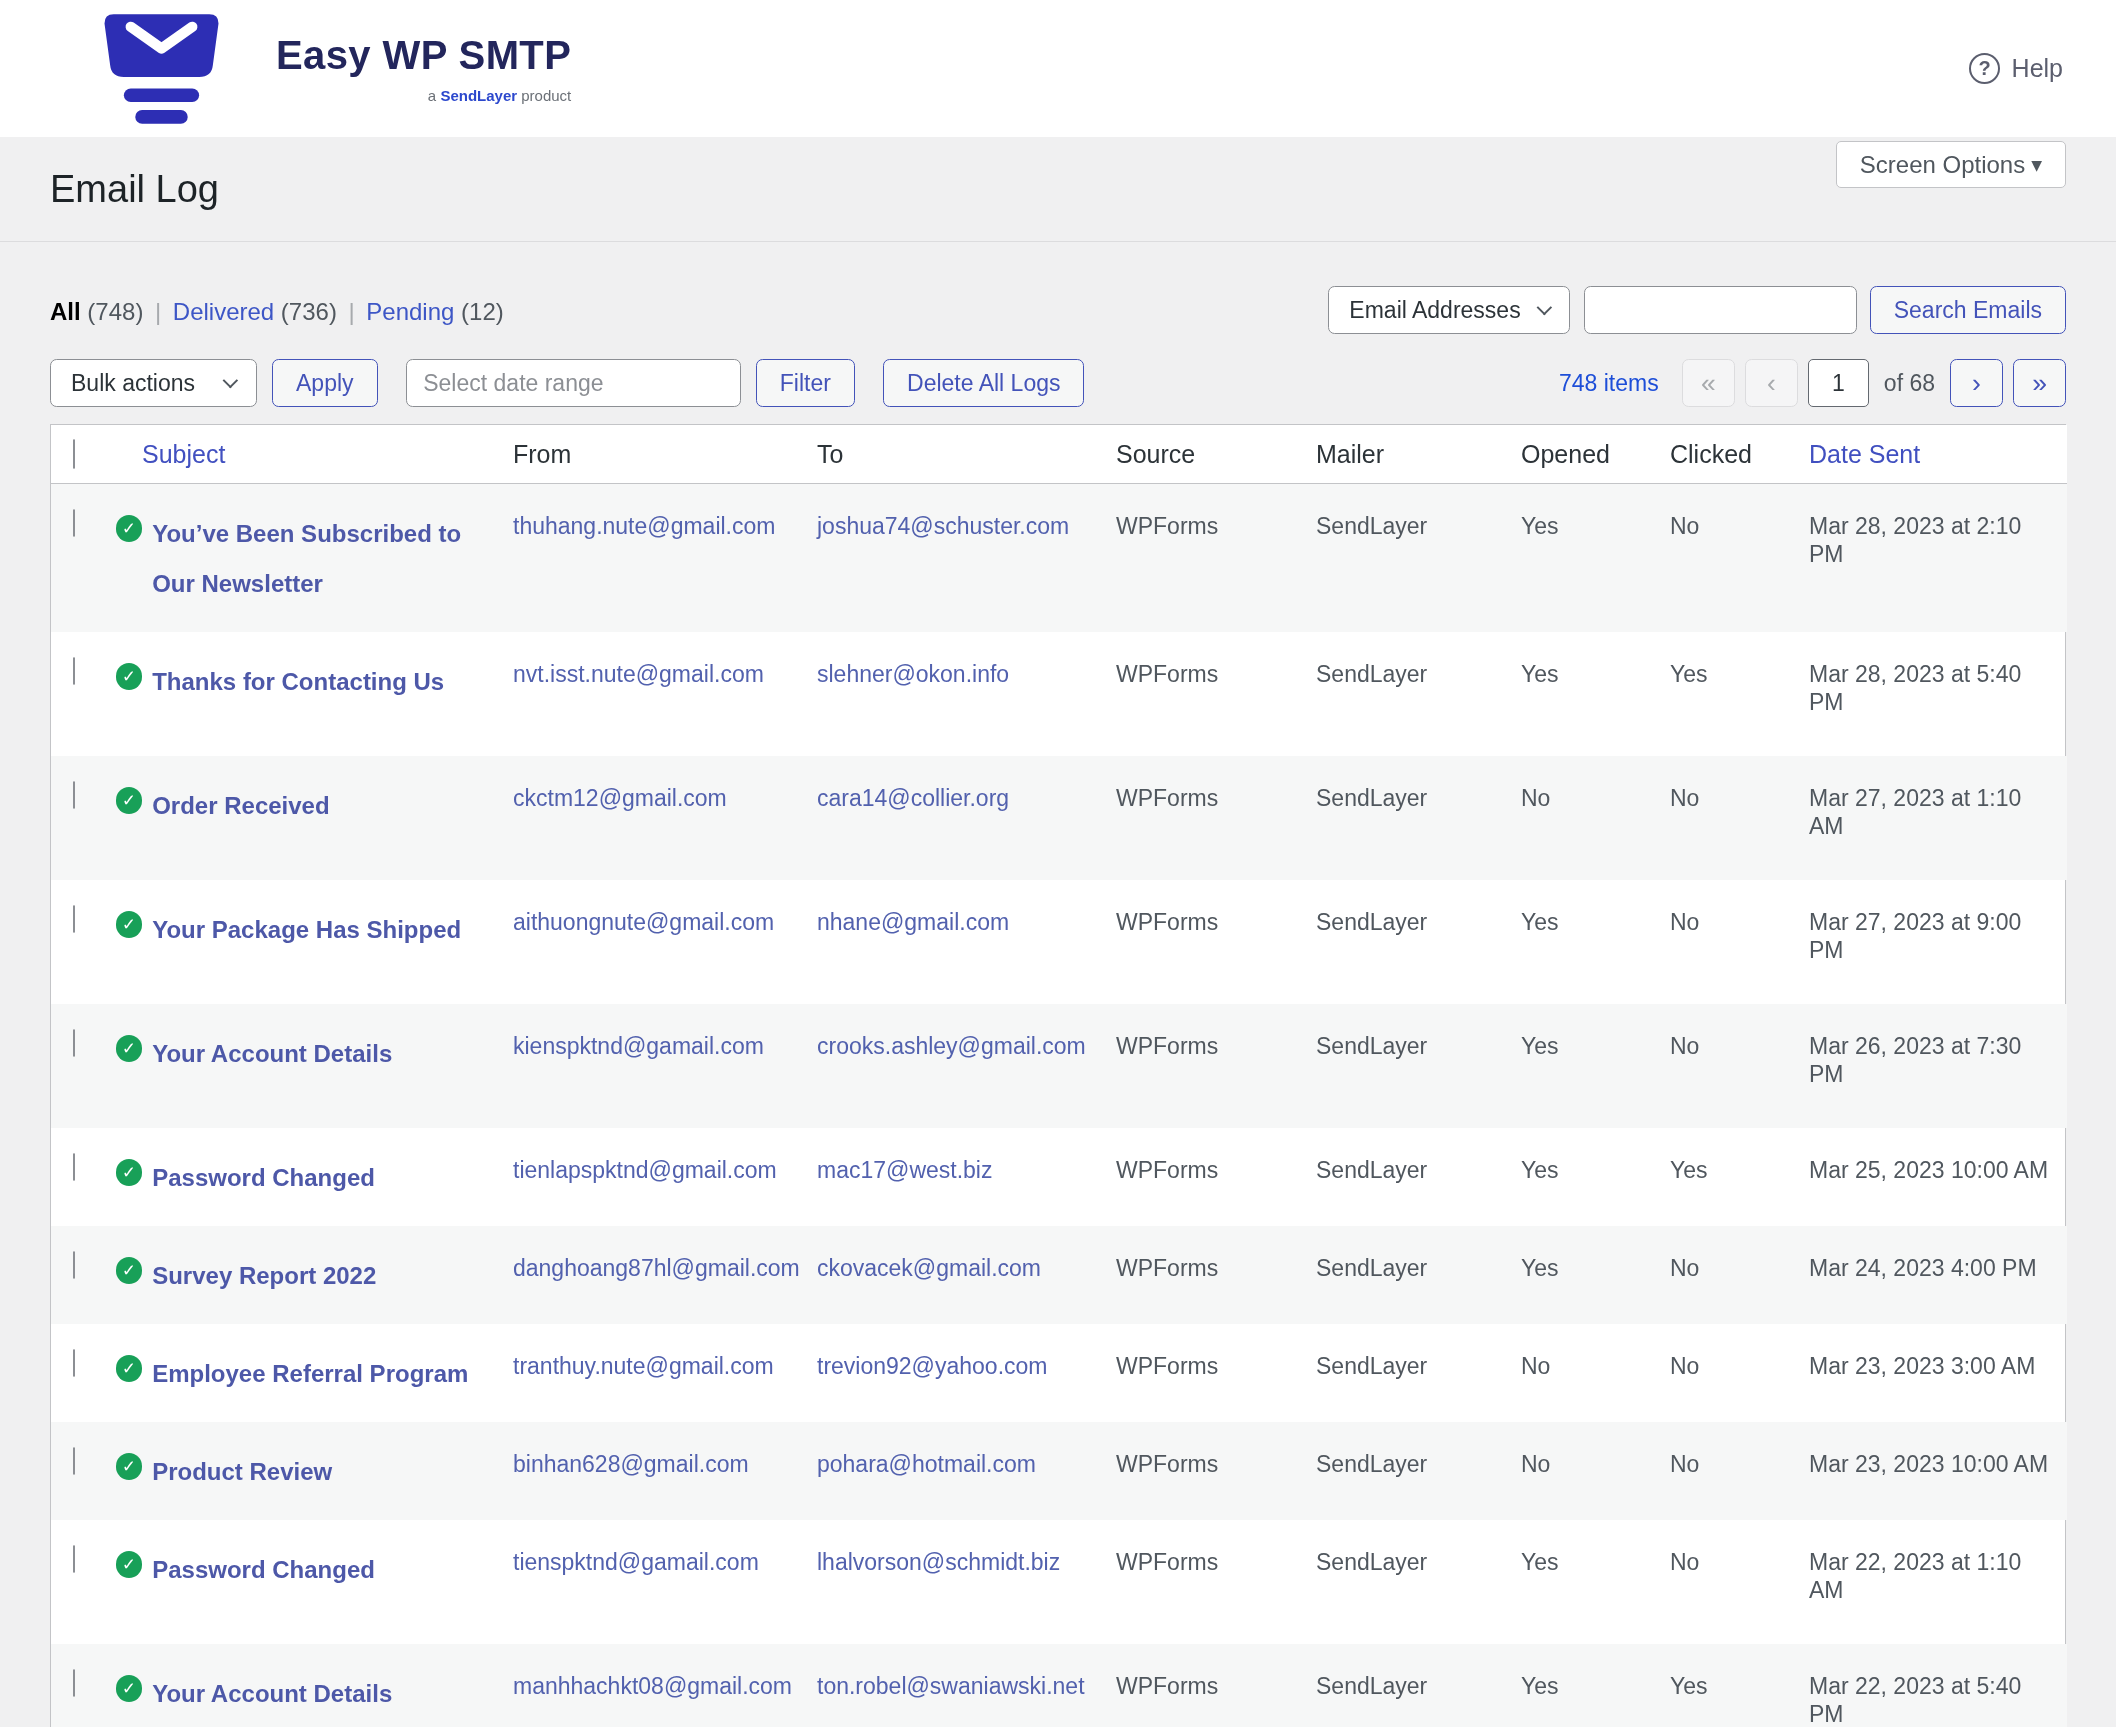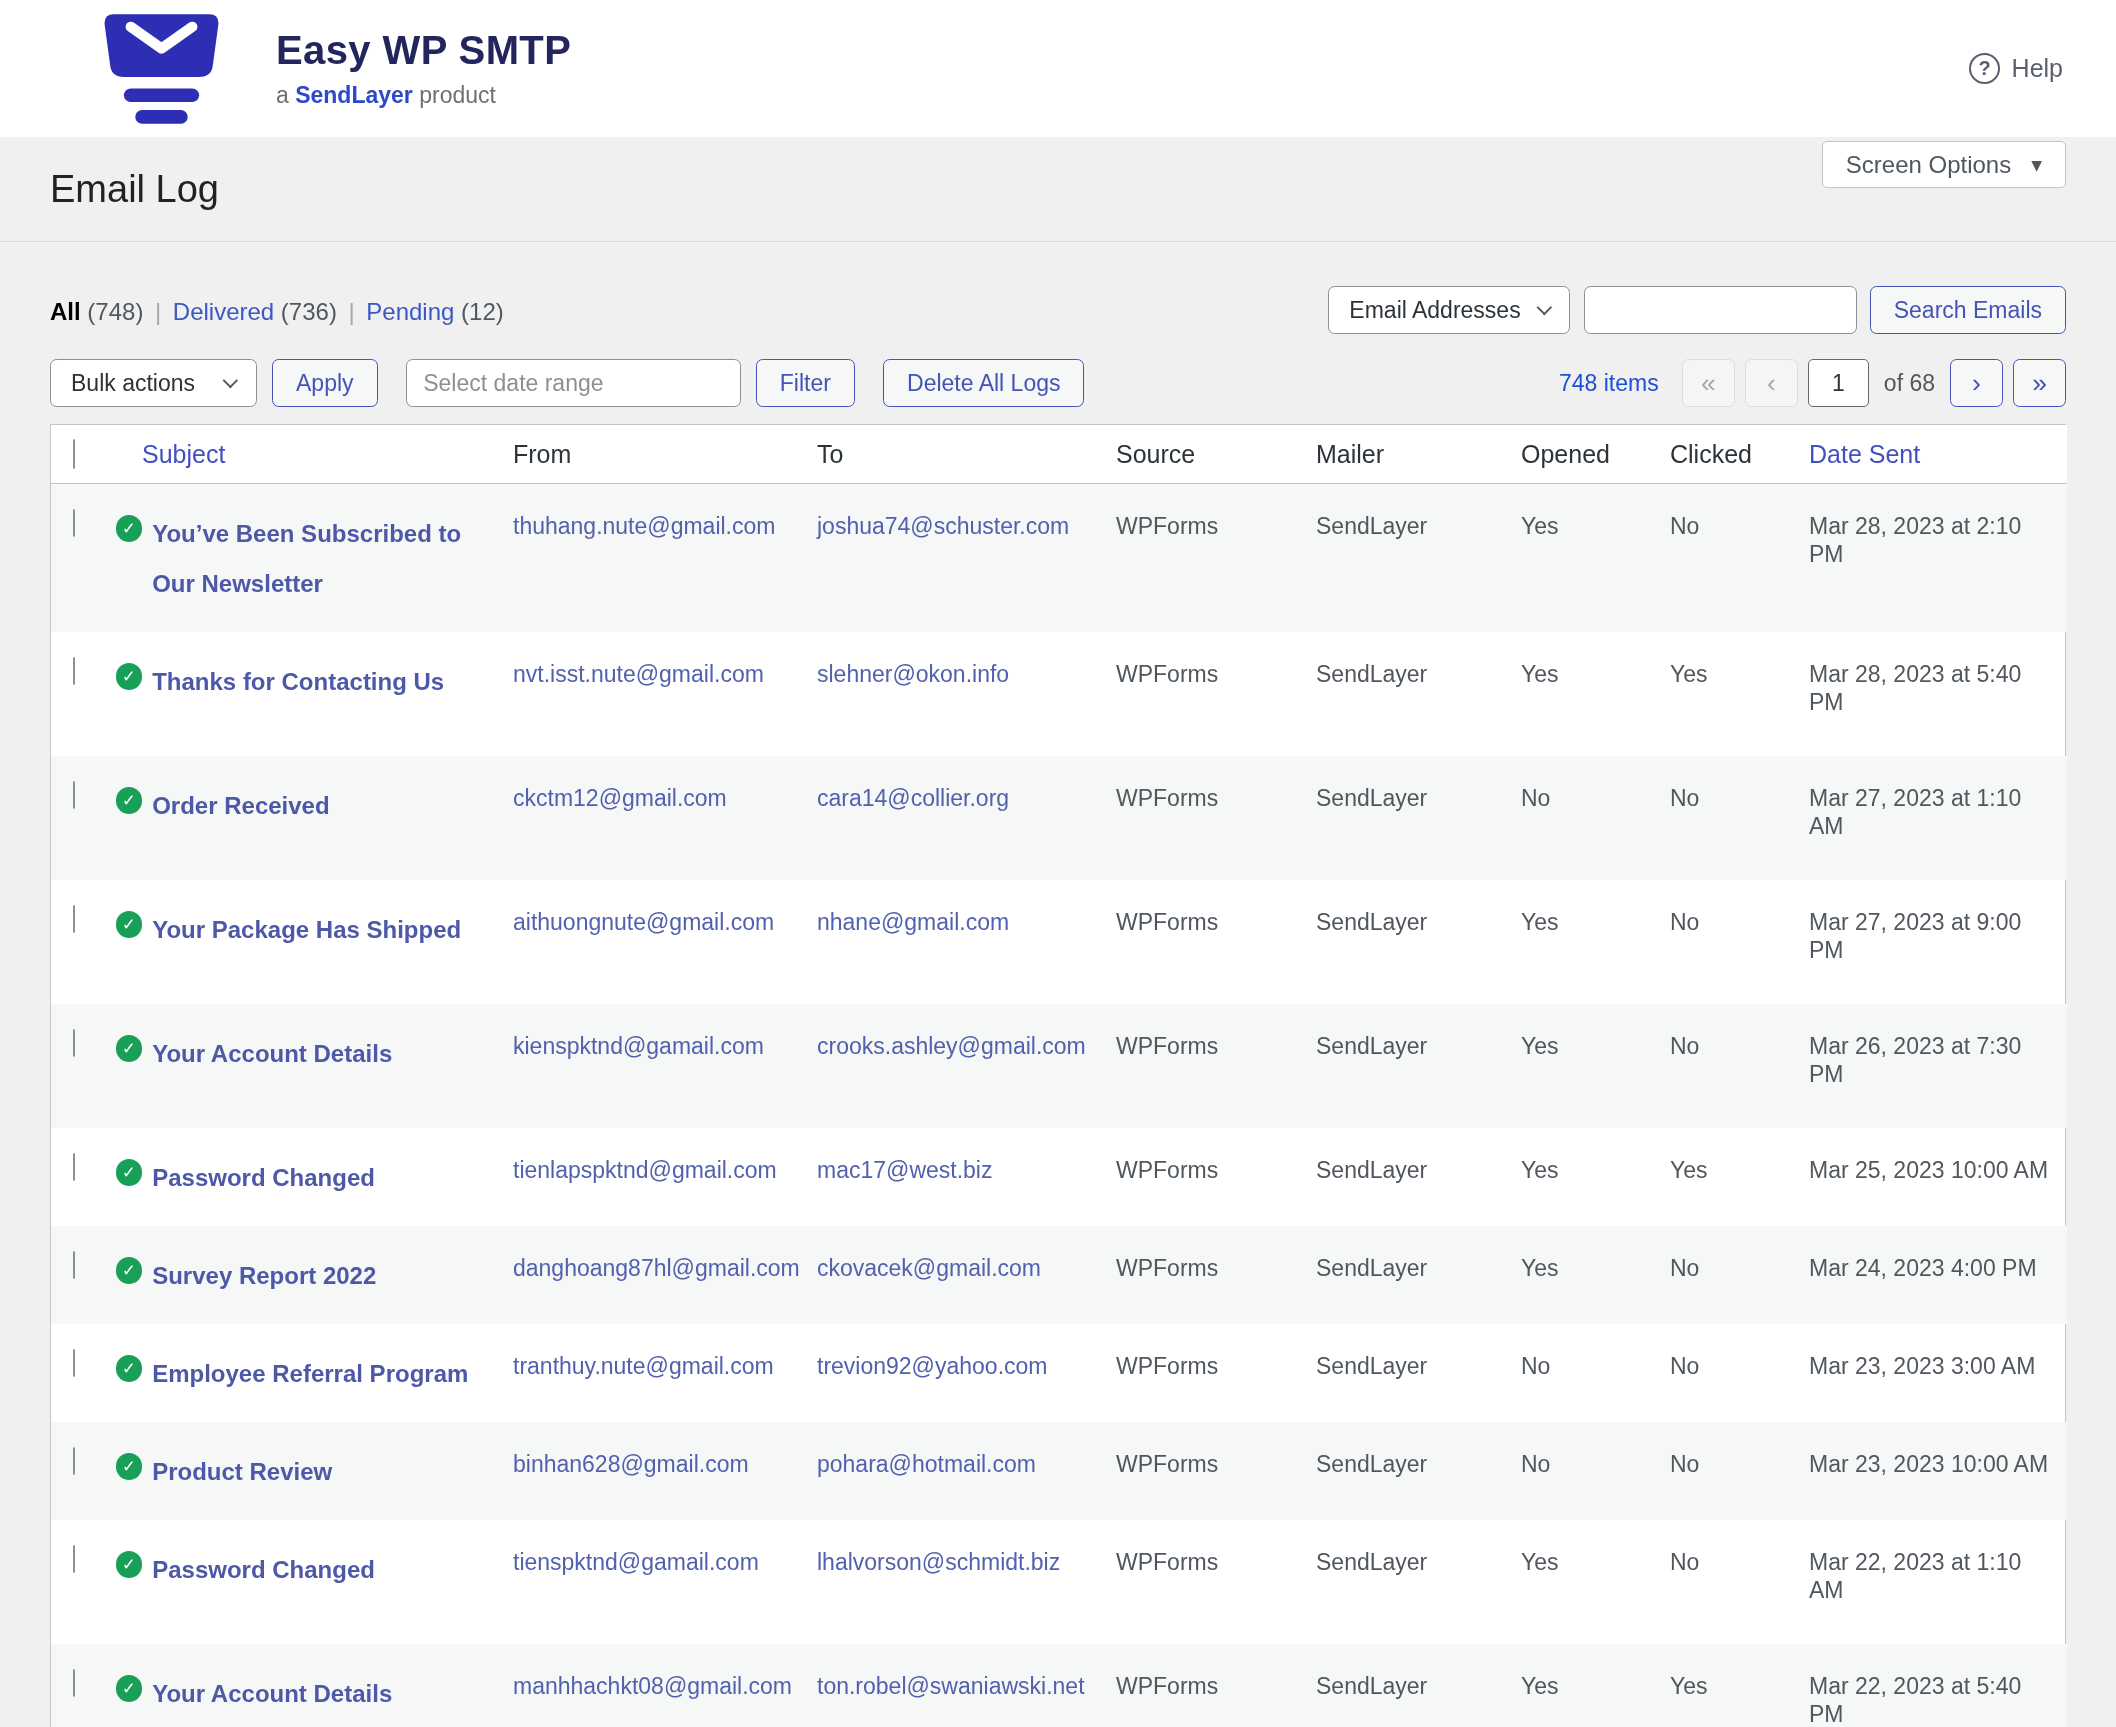--- a/index.html
+++ b/index.html
@@ -16,41 +16,41 @@
   
   .topbar {
     height:137px; background:#ffffff;
     display:flex; align-items:center;
     padding:0 53px 0 83px;
   }
   .brand { display:flex; align-items:center; gap:36px; }
   .brand-icon { width:157px; height:114px; display:block; }
   .brand-text { display:flex; flex-direction:column; gap:8.3px; }
   .brand-title { font-size:40px; font-weight:bold; color:#23265c; letter-spacing:0.4px; }
-  .brand-sub { font-size:23px; color:#6b7077; }
+  .brand-sub { font-size:15px; color:#6b7077;text-align:right; }
   .brand-sub b { color:#2c48cd; font-weight:bold; }
   .topbar-spacer { flex:1; }
   .help { display:flex; align-items:center; gap:11.6px; color:#5b5e6e; font-size:25px; cursor:pointer; }
   .help-icon {
     width:31px; height:31px; border:2.5px solid #5b5e6e; border-radius:50%;
     display:flex; align-items:center; justify-content:center;
     font-size:20px; font-weight:bold; color:#5b5e6e;
   }
 
   
   .heading-band {
     position:relative; height:105px; background:#f0f0f1;
     border-bottom:0.8px solid #dcdcde;
     display:flex; align-items:center; padding:0 50px;
   }
   .page-title { font-size:38px; font-weight:normal; color:#1d2327; }
   .screen-options {
     position:absolute; top:4.1px; right:50px; height:47px;
     background:#ffffff; border:0.8px solid #c3c4c7; border-radius:5px;
-    display:flex; align-items:center; gap:20px; padding:0 23px;
+    display:flex; align-items:center; gap:6px; padding:0 23px;
     color:#50575e; font-size:24px; cursor:pointer;
   }
   .screen-options .tri { font-family:"DejaVu Sans", sans-serif; font-size:14px; color:#50575e; }
 
   
   .content { padding:0 50px; }
 
   .row-a { margin-top:44px; display:flex; align-items:flex-end; justify-content:space-between; }
   .views { font-size:24px; padding-bottom:8.3px; }
   .views .sep { color:#a7aaad; margin:0 11.6px; }

